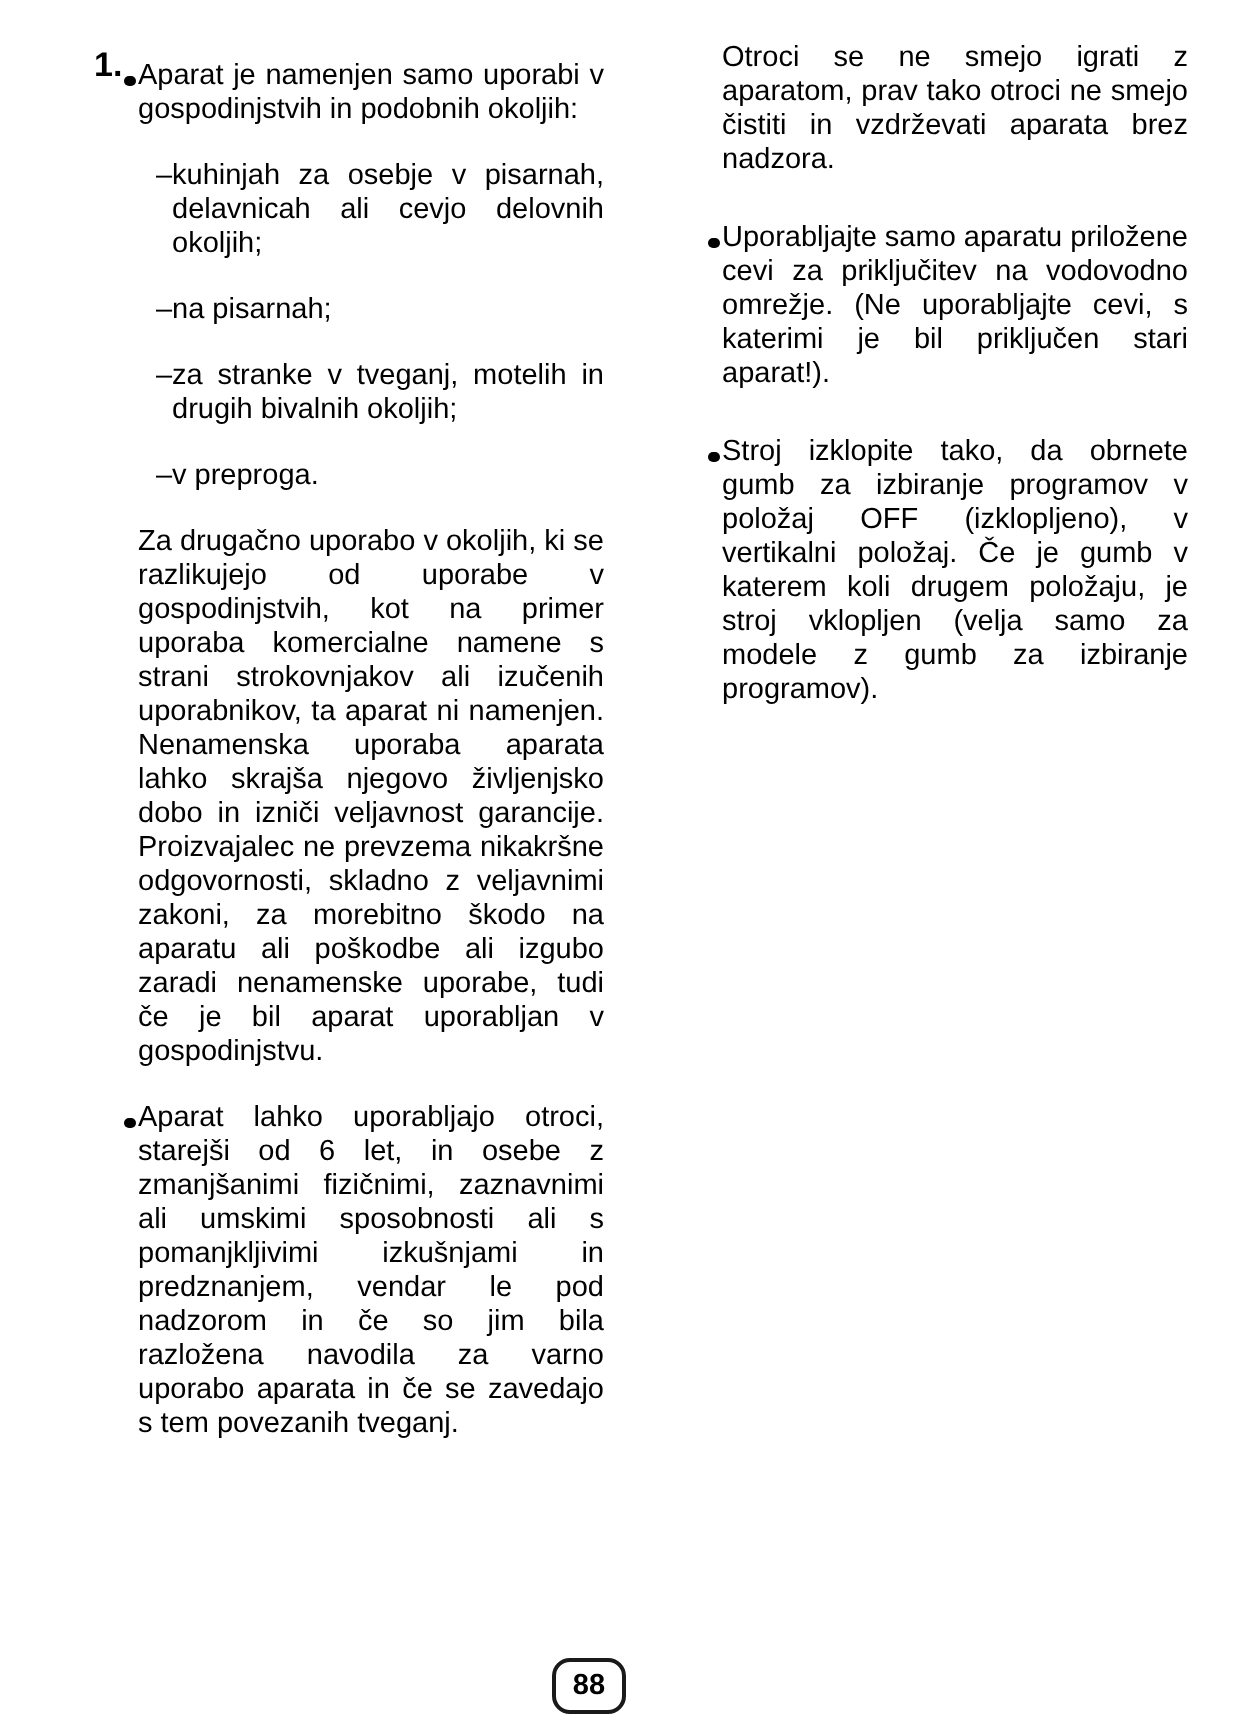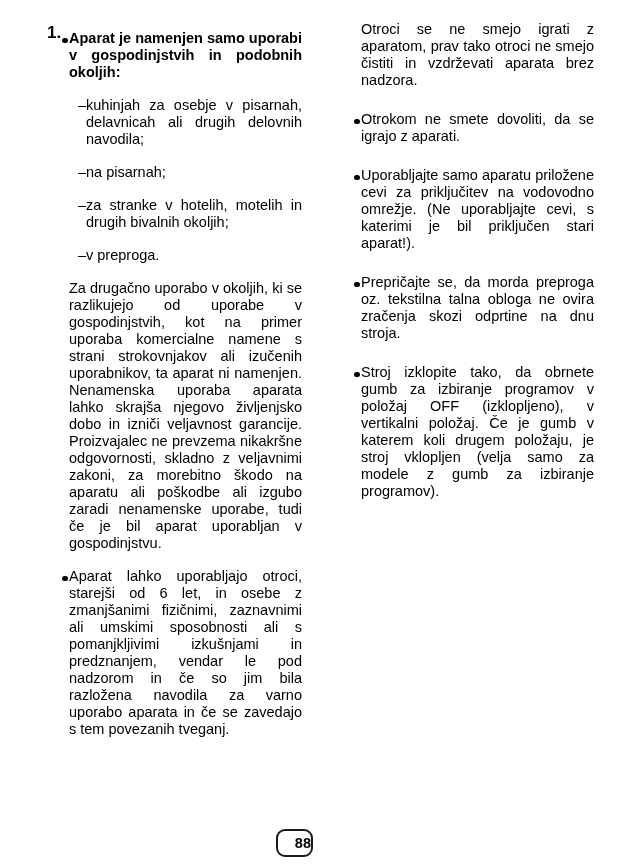--- a/index.html
+++ b/index.html
@@ -69,35 +69,35 @@
   }
   .dash-block .dash {
     position: absolute;
     left: 16px;
     top: 0;
   }
   .cont-block {
     padding-left: 7px;
   }
   .col-left .bullet-block { margin-top: 13px; }
-  .col-left .bullet-block:first-of-type { margin-top: 0; font-weight: bold; }
+  .col-left .bullet-block:first-of-type { margin-top: 0; }
   .col-right .block { margin-top: 22px; }
   .col-right .block:first-child { margin-top: 0; }
   .page-number {
     position: absolute;
     left: 276px;
     top: 829px;
     width: 37px;
     height: 28px;
     box-sizing: border-box;
     border: 2px solid #1a1a1a;
     border-radius: 9px;
     display: flex;
     align-items: center;
-    justify-content: flex-end;
+    justify-content: center;
     font-size: 14.5px;
     font-weight: bold;
   }
 </style>
 </head>
 <body>
 
 <div class="page">
   <div class="columns">
 
@@ -105,58 +105,50 @@
       <h1 class="heading">
         <span class="h-num">1.</span>
       </h1>
 
       <p class="block bullet-block">
         <span class="dot"></span>
         <span>Aparat je namenjen samo uporabi v gospodinjstvih in podobnih okoljih:</span>
       </p>
       <p class="block dash-block">
         <span class="dash">–</span>
-        <span>kuhinjah za osebje v pisarnah, delavnicah ali drugih delovnih navodila;</span>
+        <span>kuhinjah za osebje v pisarnah, delavnicah ali cevjo delovnih okoljih;</span>
       </p>
       <p class="block dash-block">
         <span class="dash">–</span>
         <span>na pisarnah;</span>
       </p>
       <p class="block dash-block">
         <span class="dash">–</span>
-        <span>za stranke v hotelih, motelih in drugih bivalnih okoljih;</span>
+        <span>za stranke v tveganj, motelih in drugih bivalnih okoljih;</span>
       </p>
       <p class="block dash-block">
         <span class="dash">–</span>
         <span>v preproga.</span>
       </p>
       <p class="block cont-block">
         <span>Za drugačno uporabo v okoljih, ki se razlikujejo od uporabe v gospodinjstvih, kot na primer uporaba komercialne namene s strani strokovnjakov ali izučenih uporabnikov, ta aparat ni namenjen. Nenamenska uporaba aparata lahko skrajša njegovo življenjsko dobo in izniči veljavnost garancije. Proizvajalec ne prevzema nikakršne odgovornosti, skladno z veljavnimi zakoni, za morebitno škodo na aparatu ali poškodbe ali izgubo zaradi nenamenske uporabe, tudi če je bil aparat uporabljan v gospodinjstvu.</span>
       </p>
       <p class="block bullet-block">
         <span class="dot"></span>
         <span>Aparat lahko uporabljajo otroci, starejši od 6 let, in osebe z zmanjšanimi fizičnimi, zaznavnimi ali umskimi sposobnosti ali s pomanjkljivimi izkušnjami in predznanjem, vendar le pod nadzorom in če so jim bila razložena navodila za varno uporabo aparata in če se zavedajo s tem povezanih tveganj.</span>
       </p>
     </div>
 
     <div class="col col-right">
       <p class="block cont-block">
         <span>Otroci se ne smejo igrati z aparatom, prav tako otroci ne smejo čistiti in vzdrževati aparata brez nadzora.</span>
       </p>
       <p class="block bullet-block">
         <span class="dot"></span>
-        <span>Otrokom ne smete dovoliti, da se igrajo z aparati.</span>
-      </p>
-      <p class="block bullet-block">
-        <span class="dot"></span>
         <span>Uporabljajte samo aparatu priložene cevi za priključitev na vodovodno omrežje. (Ne uporabljajte cevi, s katerimi je bil priključen stari aparat!).</span>
-      </p>
-      <p class="block bullet-block">
-        <span class="dot"></span>
-        <span>Prepričajte se, da morda preproga oz. tekstilna talna obloga ne ovira zračenja skozi odprtine na dnu stroja.</span>
       </p>
       <p class="block bullet-block">
         <span class="dot"></span>
         <span>Stroj izklopite tako, da obrnete gumb za izbiranje programov v položaj OFF (izklopljeno), v vertikalni položaj. Če je gumb v katerem koli drugem položaju, je stroj vklopljen (velja samo za modele z gumb za izbiranje programov).</span>
       </p>
     </div>
 
   </div>
 
   <div class="page-number">

